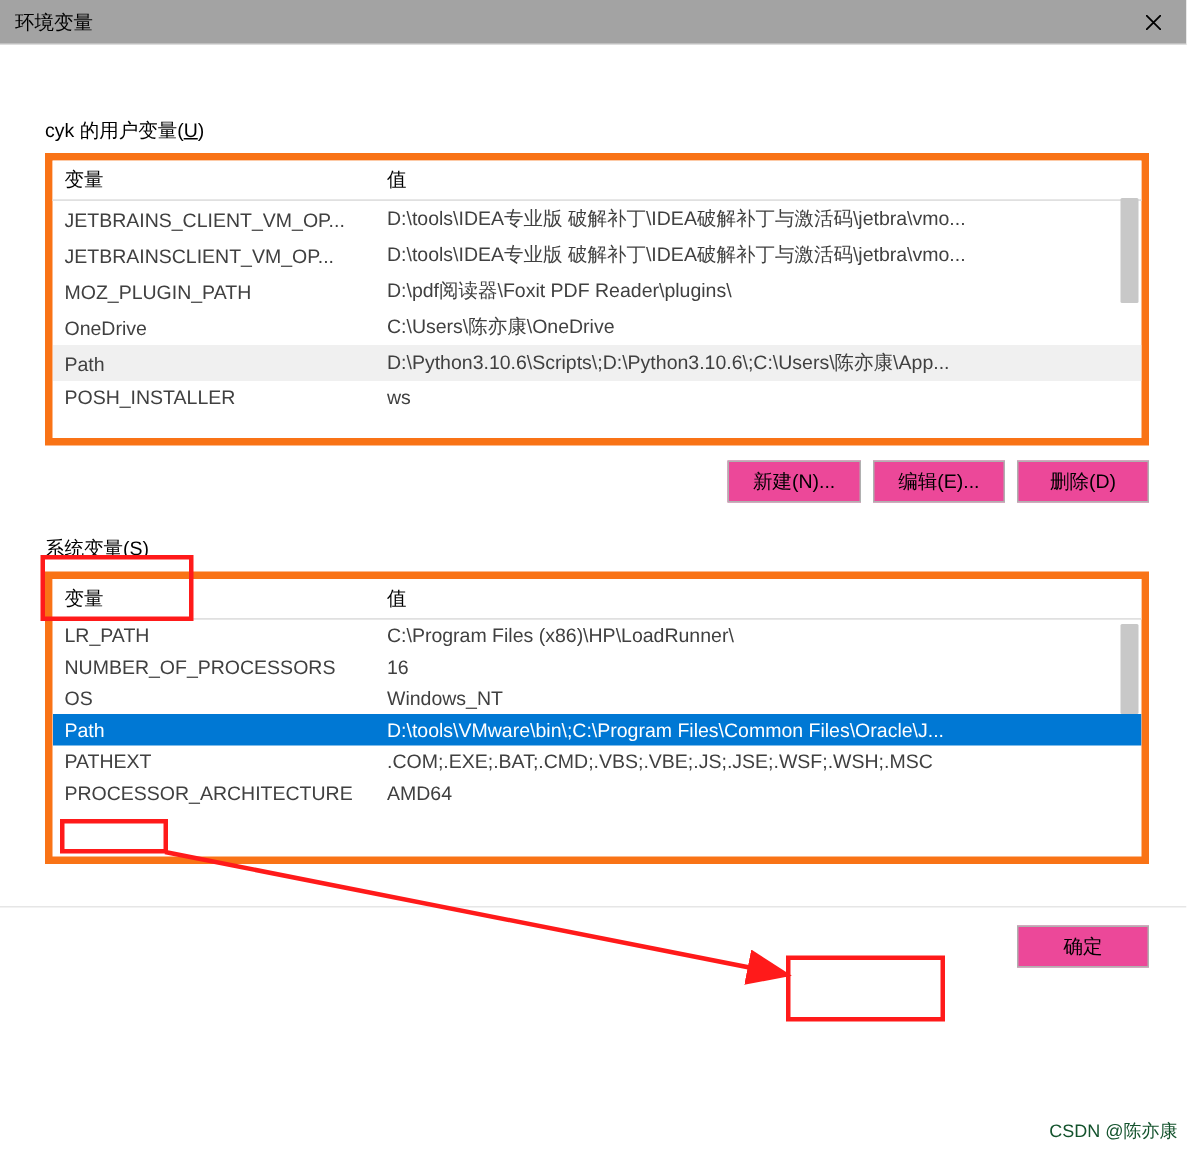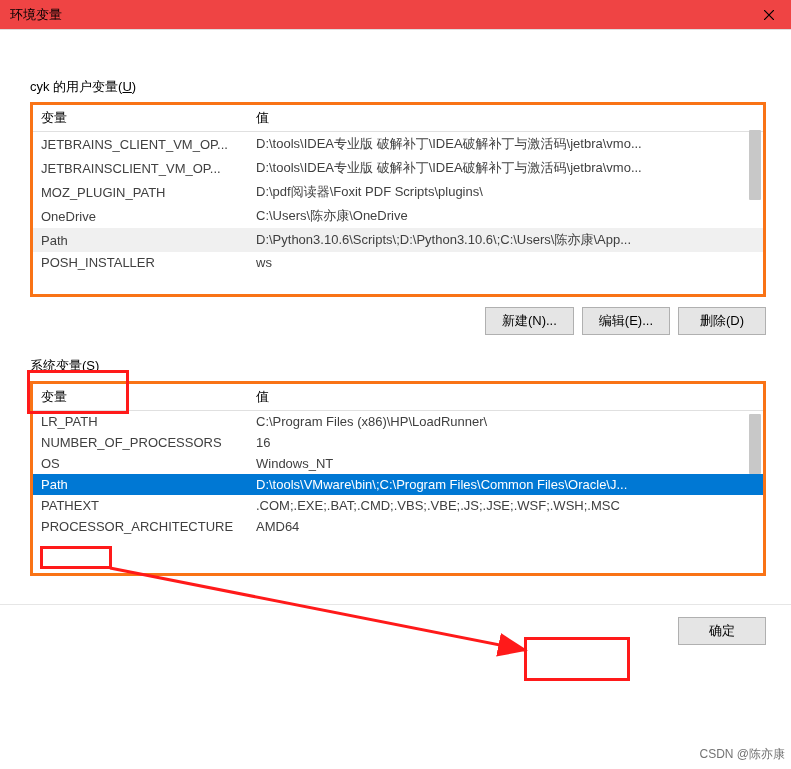--- a/index.html
+++ b/index.html
@@ -1,39 +1,39 @@
 <!DOCTYPE html>
 <html><head>
   <meta charset="utf-8">
   <style>
     * { box-sizing: border-box; margin: 0; padding: 0; }
     body { font-family: "Microsoft YaHei", "Segoe UI", sans-serif; font-size: 13px; background: #fff; width: 791px; height: 769px; position: relative; overflow: hidden; }
-    .title-bar { height: 30px; background: #ef4444; border-bottom: 1px solid #ddd; display: flex; align-items: center; justify-content: space-between; padding-left: 10px; }
+    .title-bar { height: 30px; background: #a3a3a3; border-bottom: 1px solid #ddd; display: flex; align-items: center; justify-content: space-between; padding-left: 10px; }
     .title-bar .title { font-size: 13px; }
     .close-btn { width: 45px; height: 30px; display: flex; align-items: center; justify-content: center; cursor: pointer; font-size: 14px; }
     .dialog-body { padding: 48px 25px 10px 30px; }
     .section-label { font-size: 13px; margin-bottom: 6px; display: inline-block; }
     .section-label .underline { text-decoration: underline; }
-    .table-wrap { border: 3px solid #f97316; height: 195px; overflow: hidden; margin-bottom: 10px; position: relative; background: #fff; }
+    .table-wrap { border: 5px solid #f97316; height: 195px; overflow: hidden; margin-bottom: 10px; position: relative; background: #fff; }
     .table { width: 100%; border-collapse: collapse; table-layout: fixed; }
     .table th { text-align: left; padding: 4px 8px; font-weight: normal; font-size: 13px; border-bottom: 1px solid #e0e0e0; background: #fff; color: #000; }
     .table th:first-child { width: 215px; }
     .table td { padding: 3px 8px; font-size: 13px; white-space: nowrap; overflow: hidden; text-overflow: ellipsis; color: #404040; }
     .table tr.highlighted td { background: #f0f0f0; }
     .table tr.selected td { background: #0078d4; color: #fff; }
     .scrollbar { position: absolute; right: 2px; top: 25px; width: 12px; height: 70px; background: #c8c8c8; border-radius: 1px; }
     .btn-row { display: flex; justify-content: flex-end; gap: 8px; margin-bottom: 22px; }
-    .btn { min-width: 88px; height: 28px; padding: 0 16px; border: 1px solid #b0b0b0; background: #e5e5e5; font-size: 13px; cursor: pointer; font-family: inherit; }
+    .btn { min-width: 88px; height: 28px; padding: 0 16px; border: 1px solid #b0b0b0; background: #ec4899; font-size: 13px; cursor: pointer; font-family: inherit; }
     .footer-row { display: flex; justify-content: flex-end; gap: 24px; padding: 12px 25px 15px 30px; border-top: 1px solid #e6e6e6; margin-top: 8px; }
     .highlight-box-section { position: absolute; border: 3px solid #ff1a1a; pointer-events: none; z-index: 10; }
     .highlight-box1 { left: 27px; top: 370px; width: 102px; height: 44px; }
     .highlight-box2 { left: 40px; top: 546px; width: 72px; height: 23px; }
     .highlight-box3 { left: 524px; top: 637px; width: 106px; height: 44px; }
     .arrow-svg { position: absolute; left: 95px; top: 550px; width: 470px; height: 120px; pointer-events: none; z-index: 9; }
-    .watermark { position: absolute; right: 6px; bottom: 6px; font-size: 12px; color: #737373; }
+    .watermark { position: absolute; right: 6px; bottom: 6px; font-size: 12px; color: #14532d; }
   </style>
 </head>
 <body>
 
 <div class="title-bar">
   <span class="title">环境变量</span>
   <div class="close-btn">
     <svg width="10" height="10" viewBox="0 0 10 10">
         <path d="M0 0 L10 10 M10 0 L0 10" stroke="#000" stroke-width="1.2"></path>
       </svg>
@@ -56,21 +56,21 @@
           <tr>
             <td>JETBRAINS_CLIENT_VM_OP...</td>
             <td>D:\tools\IDEA专业版 破解补丁\IDEA破解补丁与激活码\jetbra\vmo...</td>
           </tr>
           <tr>
             <td>JETBRAINSCLIENT_VM_OP...</td>
             <td>D:\tools\IDEA专业版 破解补丁\IDEA破解补丁与激活码\jetbra\vmo...</td>
           </tr>
           <tr>
             <td>MOZ_PLUGIN_PATH</td>
-            <td>D:\pdf阅读器\Foxit PDF Scripts\plugins\</td>
+            <td>D:\pdf阅读器\Foxit PDF Reader\plugins\</td>
           </tr>
           <tr>
             <td>OneDrive</td>
             <td>C:\Users\陈亦康\OneDrive</td>
           </tr>
           <tr class="highlighted">
             <td>Path</td>
             <td>D:\Python3.10.6\Scripts\;D:\Python3.10.6\;C:\Users\陈亦康\App...</td>
           </tr>
           <tr>

